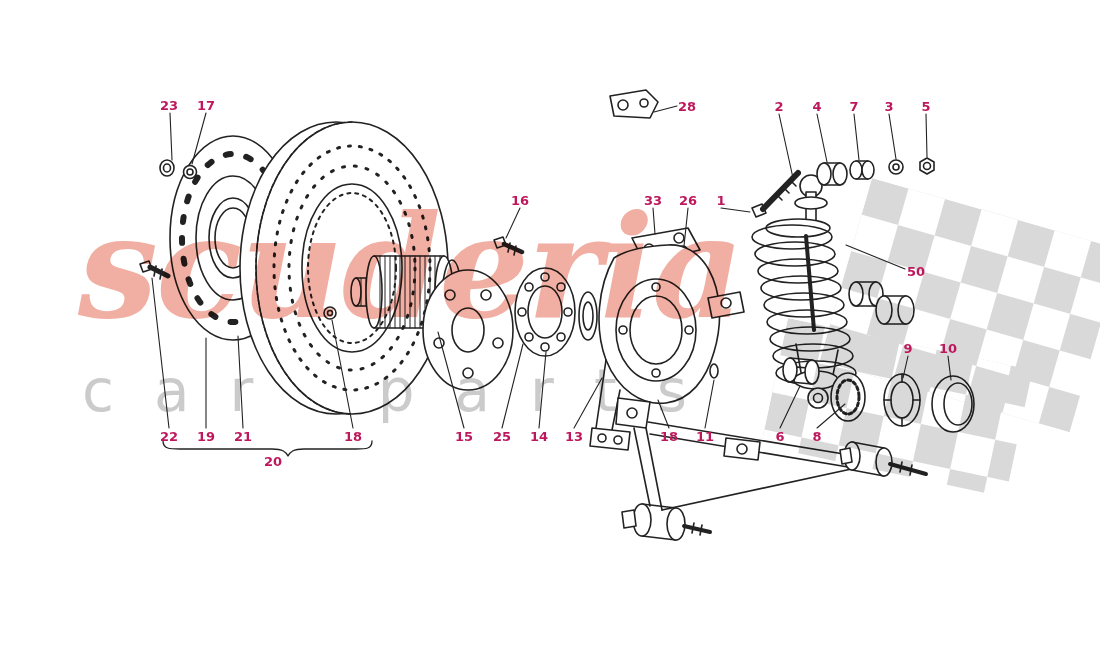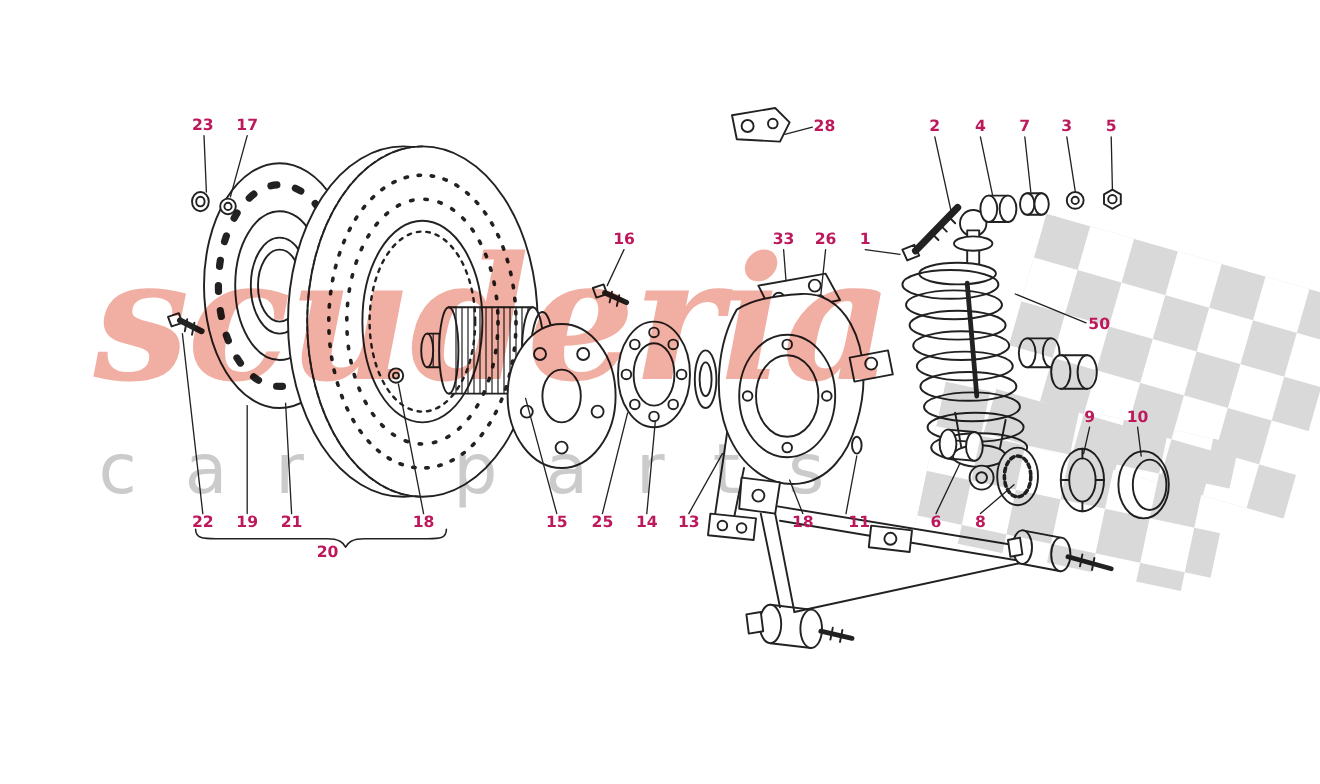--- a/index.html
+++ b/index.html
@@ -357,18 +357,18 @@
       <span class="callout" style="left: 169px; top: 436px;">22</span>
       <span class="callout" style="left: 206px; top: 436px;">19</span>
       <span class="callout" style="left: 243px; top: 436px;">21</span>
       <span class="callout" style="left: 353px; top: 436px;">18</span>
       <span class="callout" style="left: 273px; top: 461px;">20</span>
       <span class="callout" style="left: 464px; top: 436px;">15</span>
       <span class="callout" style="left: 502px; top: 436px;">25</span>
       <span class="callout" style="left: 539px; top: 436px;">14</span>
       <span class="callout" style="left: 574px; top: 436px;">13</span>
       <span class="callout" style="left: 669px; top: 436px;">18</span>
-      <span class="callout" style="left: 705px; top: 436px; margin-left: 11px;">11</span>
+      <span class="callout" style="left: 705px; top: 436px;">11</span>
       <span class="callout" style="left: 780px; top: 436px;">6</span>
       <span class="callout" style="left: 817px; top: 436px;">8</span>
     </div>
 
 </div>
 
 </body></html>

